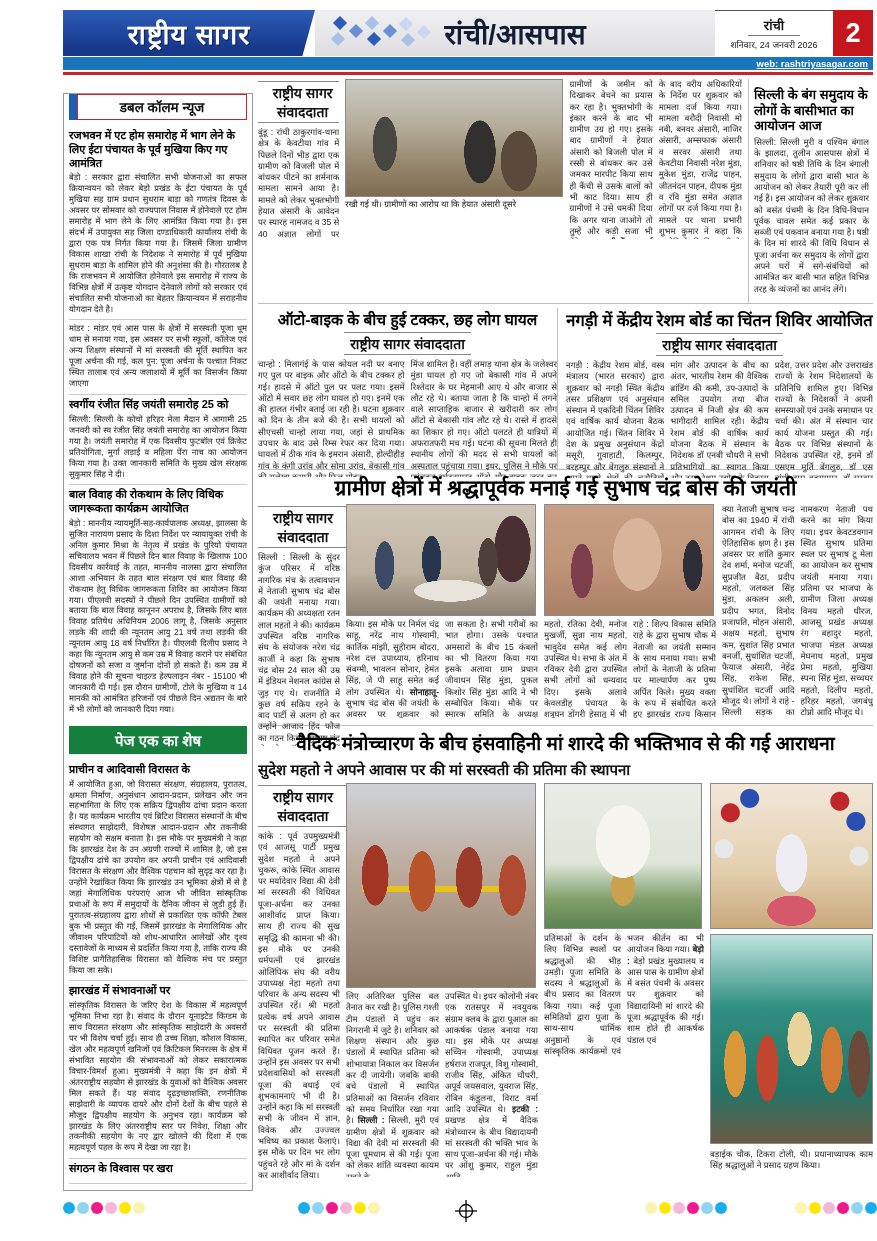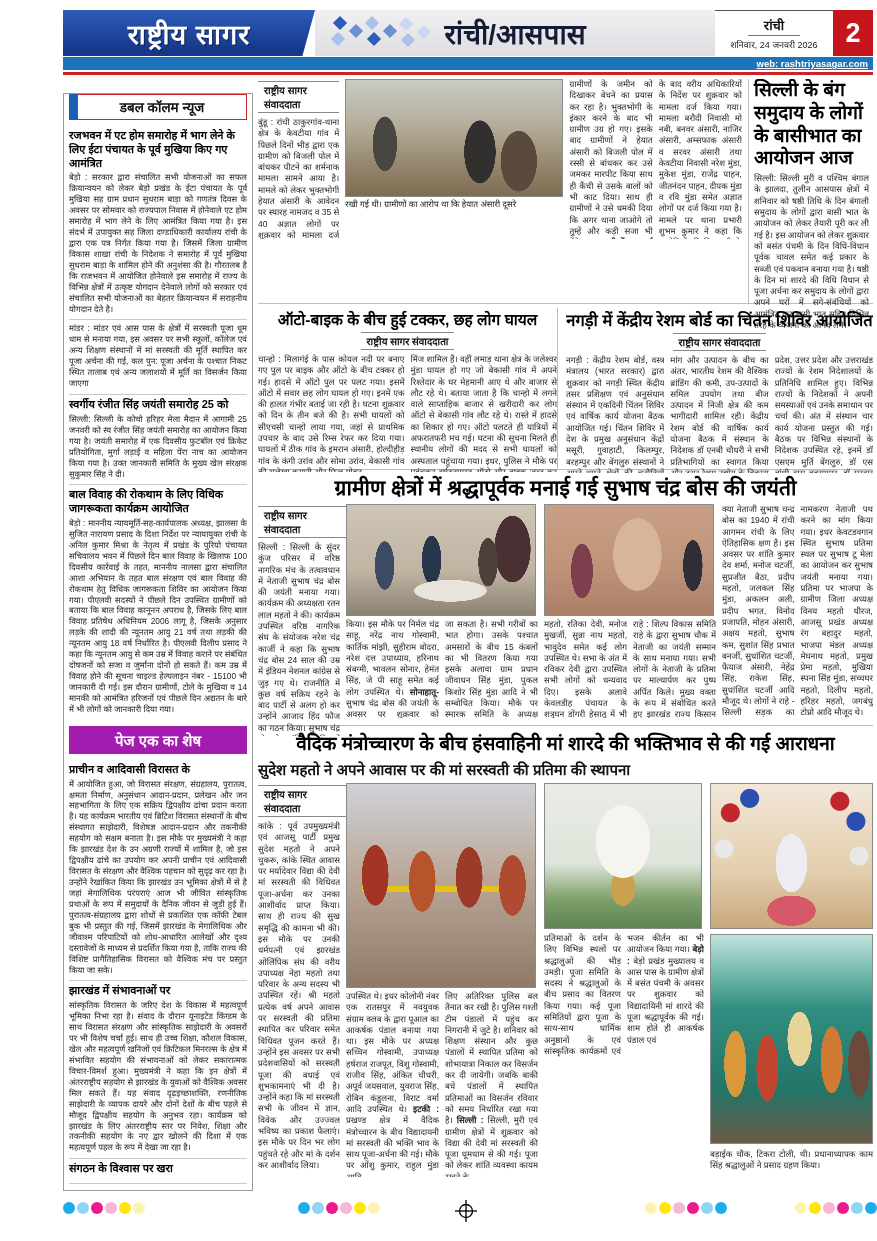--- a/index.html
+++ b/index.html
@@ -31,43 +31,43 @@
   .leftcol{width:190px;border:1px solid #9a9a9a;padding:0 5px;box-sizing:border-box;overflow:hidden;margin-top:14px;}
   .main{width:615px;overflow:hidden;}
   
   .dcn{display:flex;margin-bottom:6px;}
   .dcn-bar{width:8px;background:#1b5fb5;}
   .dcn-box{flex:1;border:1.5px solid #cc2229;text-align:center;font-size:13.5px;font-weight:bold;
            padding:3px 0;color:#111;}
   .lart{border-bottom:1px solid #c9c9c9;padding:3px 0 5px;}
   .lart h3{margin:0 0 2px;font-size:11px;line-height:1.25;color:#000;}
   .lart p{margin:0;font-size:8.3px;line-height:1.32;text-align:justify;color:#262626;}
-  .p1banner{background:#a21caf;color:#fff;text-align:center;font-size:15px;font-weight:bold;
+  .p1banner{background:#15803d;color:#fff;text-align:center;font-size:15px;font-weight:bold;
             padding:4px 0;margin:6px 0;}
   
-  .byline{display:block;text-align:left;margin:2px auto 4px;font-size:10px;font-weight:bold;color:#111;
+  .byline{display:block;text-align:center;margin:2px auto 4px;font-size:14px;font-weight:bold;color:#111;
           border-top:1px solid #888;border-bottom:1px solid #888;padding:1px 6px;width:max-content;max-width:95%;}
   .btxt{font-size:8.5px;line-height:1.33;text-align:justify;color:#242424;overflow:hidden;}
   .col{overflow:hidden;}
   .ph{border:1px solid #8a8a8a;box-sizing:border-box;}
   .caption{font-size:8.4px;line-height:1.3;color:#222;margin-top:2px;text-align:justify;}
   .subhead-inline{font-weight:bold;}
   
   .row1{display:flex;gap:6px;height:224px;border-bottom:1px solid #bdbdbd;}
   .r1-left{width:484px;}
   .r1-head{font-size:21px;font-weight:bold;line-height:1.18;color:#000;margin:0 0 4px;}
   .r1-body{display:flex;gap:6px;height:160px;}
   .r1-photo{width:220px;}
   .ph-lead{width:218px;height:118px;
     background:radial-gradient(ellipse 26px 52px at 62% 62%,#32302e 0 60%,rgba(0,0,0,0) 61%),
                radial-gradient(ellipse 30px 50px at 80% 70%,#5a4a3c 0 60%,rgba(0,0,0,0) 61%),
                radial-gradient(ellipse 20px 45px at 18% 55%,#474641 0 60%,rgba(0,0,0,0) 61%),
                linear-gradient(180deg,#c9cbc4 0%,#b4ac99 40%,#93846b 75%,#7d6c52 100%);}
   .r1-sb{width:121px;border-left:1px solid #bdbdbd;padding-left:5px;box-sizing:border-box;}
-  .r1-sb h3{margin:0 0 3px;font-size:19px;line-height:1.2;color:#000;}
+  .r1-sb h3{margin:8px 0 3px;font-size:13px;line-height:1.2;color:#000;}
   
   .row2{display:flex;gap:8px;height:166px;border-bottom:1px solid #bdbdbd;padding-top:4px;box-sizing:border-box;}
   .story-auto{width:300px;border-right:1px solid #bdbdbd;box-sizing:border-box;}
   .story-resham{flex:1;}
   .h2line{font-size:15.5px;font-weight:bold;text-align:center;white-space:nowrap;overflow:hidden;margin:0 0 2px;color:#000;}
   .cols2{display:flex;gap:6px;height:118px;}
   .cols2 .btxt{flex:1;}
   .cols3{display:flex;gap:6px;height:118px;}
   .cols3 .btxt{flex:1;}
   
@@ -298,28 +298,28 @@
         <div class="r4-sub">सुदेश महतो ने अपने आवास पर की मां सरस्वती की प्रतिमा की स्थापना</div>
         <div class="r4-body">
           <div class="r4-c1">
             <span class="byline">राष्ट्रीय सागर संवाददाता</span>
             <div class="btxt" style="height:376px;">कांके : पूर्व उपमुख्यमंत्री एवं आजसू पार्टी प्रमुख सुदेश महतो ने अपने चुकरू, कांके स्थित आवास पर मर्यादेवार विद्या की देवी मां सरस्वती की विधिवत पूजा-अर्चना कर उनका आशीर्वाद प्राप्त किया। साथ ही राज्य की सुख समृद्धि की कामना भी की। इस मौके पर उनकी धर्मपत्नी एवं झारखंड ओलिंपिक संघ की वरीय उपाध्यक्ष नेहा महतो तथा परिवार के अन्य सदस्य भी उपस्थित रहें। श्री महतो प्रत्येक वर्ष अपने आवास पर सरस्वती की प्रतिमा स्थापित कर परिवार समेत विधिवत पूजन करते हैं। उन्होंने इस अवसर पर सभी प्रदेशवासियों को सरस्वती पूजा की बधाई एवं शुभकामनाएं भी दी है। उन्होंने कहा कि मां सरस्वती सभी के जीवन में ज्ञान, विवेक और उज्ज्वल भविष्य का प्रकाश फैलाएं। इस मौके पर दिन भर लोग पहुंचते रहे और मां के दर्शन कर आशीर्वाद लिया।</div>
           </div>
           <div class="r4-c2">
             <div class="ph ph-ribbon"></div>
             <div class="minis" style="height:186px;">
               <div class="btxt">
+                <span>लिए अतिरिक्त पुलिस बल तैनात कर रखी है। पुलिस गश्ती टीम पंडालों में पहुंच कर निगरानी में जुटे है। शनिवार को शिक्षण संस्थान और कुछ पंडालों में स्थापित प्रतिमा को शोभायात्रा निकाल कर विसर्जन कर दी जायेगी। जबकि बाकी बचे पंडालों में स्थापित प्रतिमाओं का विसर्जन रविवार को समय निर्धारित रखा गया है।</span>
+                <span class="subhead-inline">सिल्ली :</span>
+                <span> सिल्ली, मुरी एवं ग्रामीण क्षेत्रों में शुक्रवार को विद्या की देवी मां सरस्वती की पूजा धूमधाम से की गई। पूजा को लेकर शांति व्यवस्था कायम रखने के</span>
+              </div>
+              <div class="btxt">
                 <span>उपस्थित थे। इधर कोलोनी नंबर एक रातसपुर में नवयुवक संग्राम क्लब के द्वारा पूआल का आकर्षक पंडाल बनाया गया था। इस मौके पर अध्यक्ष सच्चिन गोस्वामी, उपाध्यक्ष हर्षराज राजपूत, विशु गोस्वामी, राजीव सिंह, अंकित चौधरी, अपूर्व जयसवाल, युवराज सिंह, रोबिन कंडुलना, विराट वर्मा आदि उपस्थित थे।</span>
                 <span class="subhead-inline">इटकी :</span>
                 <span> प्रखण्ड क्षेत्र में वैदिक मंत्रोच्चारन के बीच विद्यादायनी मां सरस्वती की भक्ति भाव के साथ पूजा-अर्चना की गई। मौके पर ओंशु कुमार, राहुल मुंडा आदि</span>
-              </div>
-              <div class="btxt">
-                <span>लिए अतिरिक्त पुलिस बल तैनात कर रखी है। पुलिस गश्ती टीम पंडालों में पहुंच कर निगरानी में जुटे है। शनिवार को शिक्षण संस्थान और कुछ पंडालों में स्थापित प्रतिमा को शोभायात्रा निकाल कर विसर्जन कर दी जायेगी। जबकि बाकी बचे पंडालों में स्थापित प्रतिमाओं का विसर्जन रविवार को समय निर्धारित रखा गया है।</span>
-                <span class="subhead-inline">सिल्ली :</span>
-                <span> सिल्ली, मुरी एवं ग्रामीण क्षेत्रों में शुक्रवार को विद्या की देवी मां सरस्वती की पूजा धूमधाम से की गई। पूजा को लेकर शांति व्यवस्था कायम रखने के</span>
               </div>
             </div>
           </div>
           <div class="r4-c3">
             <div class="ph ph-arch"></div>
             <div class="btxt" style="height:244px;margin-top:4px;column-count:2;column-gap:6px;">
               <span>प्रतिमाओं के दर्शन के लिए विभिन्न स्थलों पर श्रद्धालुओं की भीड़ उमड़ी। पूजा समिति के सदस्य ने श्रद्धालुओं के बीच प्रसाद का वितरण किया गया। कई पूजा समितियों द्वारा पूजा के साथ-साथ धार्मिक अनुष्ठानों के एवं सांस्कृतिक कार्यक्रमों एवं भजन कीर्तन का भी आयोजन किया गया।</span>
               <span class="subhead-inline">बेड़ो :</span>
               <span> बेड़ो प्रखंड मुख्यालय व आस पास के ग्रामीण क्षेत्रों में बसंत पंचमी के अवसर पर शुक्रवार को विद्यादायिनी मां शारदे की पूजा श्रद्धापूर्वक की गई। शाम होते ही आकर्षक पंडाल एवं</span>
             </div>

